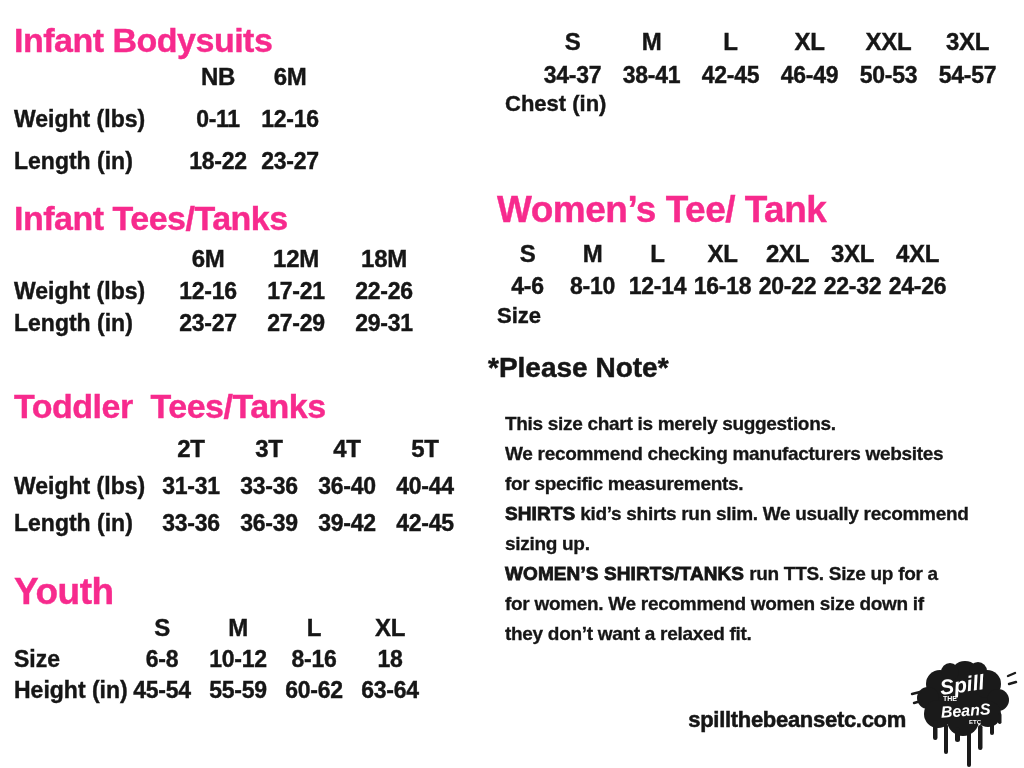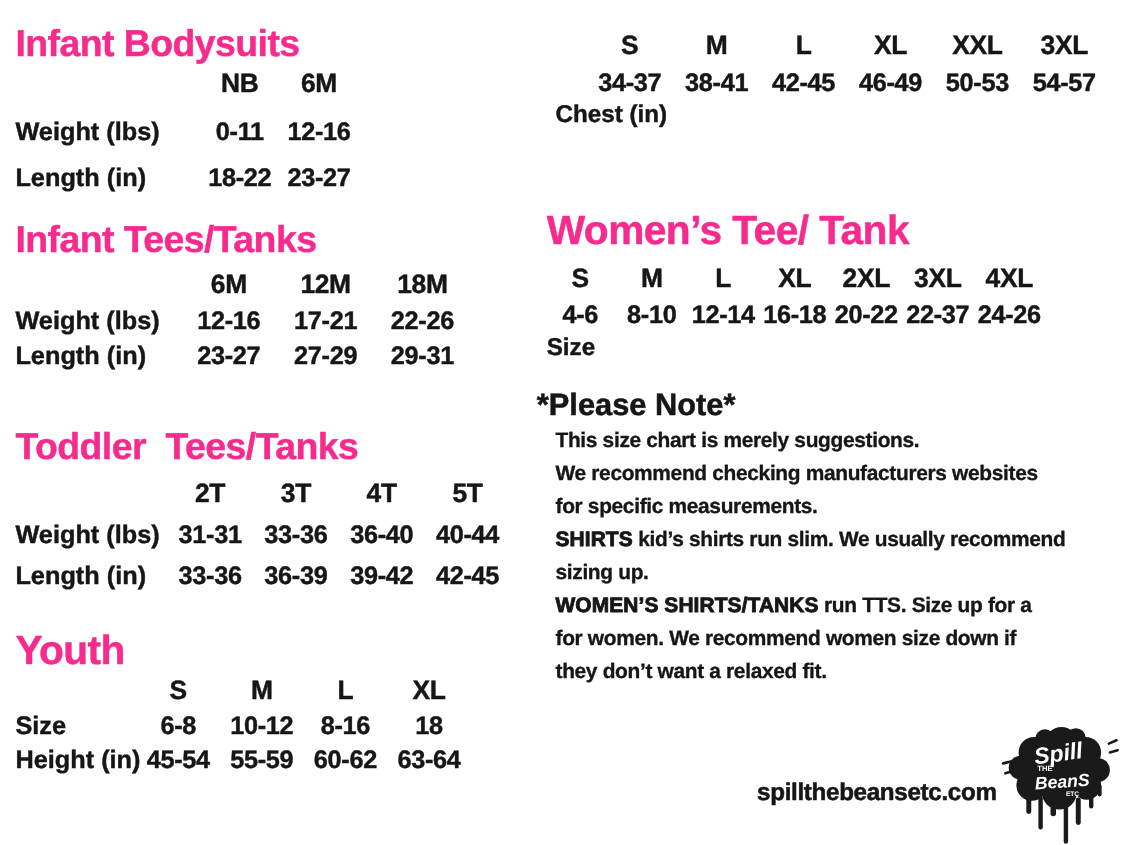--- a/index.html
+++ b/index.html
@@ -53,21 +53,21 @@
 
   #womens-tee{left:497px;top:188px;}
   #womens-tee .tcell{width:65px;}
   #womens-tee .hdr{margin-left:-2px;margin-top:8px;}
   #womens-tee .vals{margin-left:-2px;margin-top:5px;}
   #womens-tee .caption{width:460px;margin-top:3px;}
 
   
   #note{left:488px;top:350px;width:525px;}
   .note-title{margin:0;font-size:28px;line-height:36px;-webkit-text-stroke:0.5px #161616;}
-  .note-body{margin-left:17px;margin-top:0;font-size:19px;line-height:30px;letter-spacing:-0.3px;-webkit-text-stroke:0.3px #161616;}
+  .note-body{margin-left:17px;margin-top:23px;font-size:19px;line-height:30px;letter-spacing:-0.3px;-webkit-text-stroke:0.3px #161616;}
   .note-line{white-space:nowrap;}
   .heavy{-webkit-text-stroke:0.8px #161616;letter-spacing:0.1px;}
 
   
   #website{position:absolute;right:118px;top:707px;font-size:22px;letter-spacing:-0.3px;-webkit-text-stroke:0.5px #161616;}
   #logo{position:absolute;left:908px;top:658px;width:110px;height:110px;}
 </style>
 </head>
 <body>
 
@@ -194,21 +194,21 @@
       <span class="tcell">2XL</span>
       <span class="tcell">3XL</span>
       <span class="tcell">4XL</span>
     </div>
     <div class="trow vals">
       <span class="tcell">4-6</span>
       <span class="tcell">8-10</span>
       <span class="tcell">12-14</span>
       <span class="tcell">16-18</span>
       <span class="tcell">20-22</span>
-      <span class="tcell">22-37</span>
+      <span class="tcell">22-32</span>
       <span class="tcell">24-26</span>
     </div>
     <div class="caption">Size</div>
   </div>
 
   <div class="sec" id="note">
     <h3 class="note-title">*Please Note*</h3>
     <div class="note-body">
       <div class="note-line"><span class="heavy"></span><span>This size chart is merely suggestions.</span></div>
       <div class="note-line"><span class="heavy"></span><span>We recommend checking manufacturers websites</span></div>

